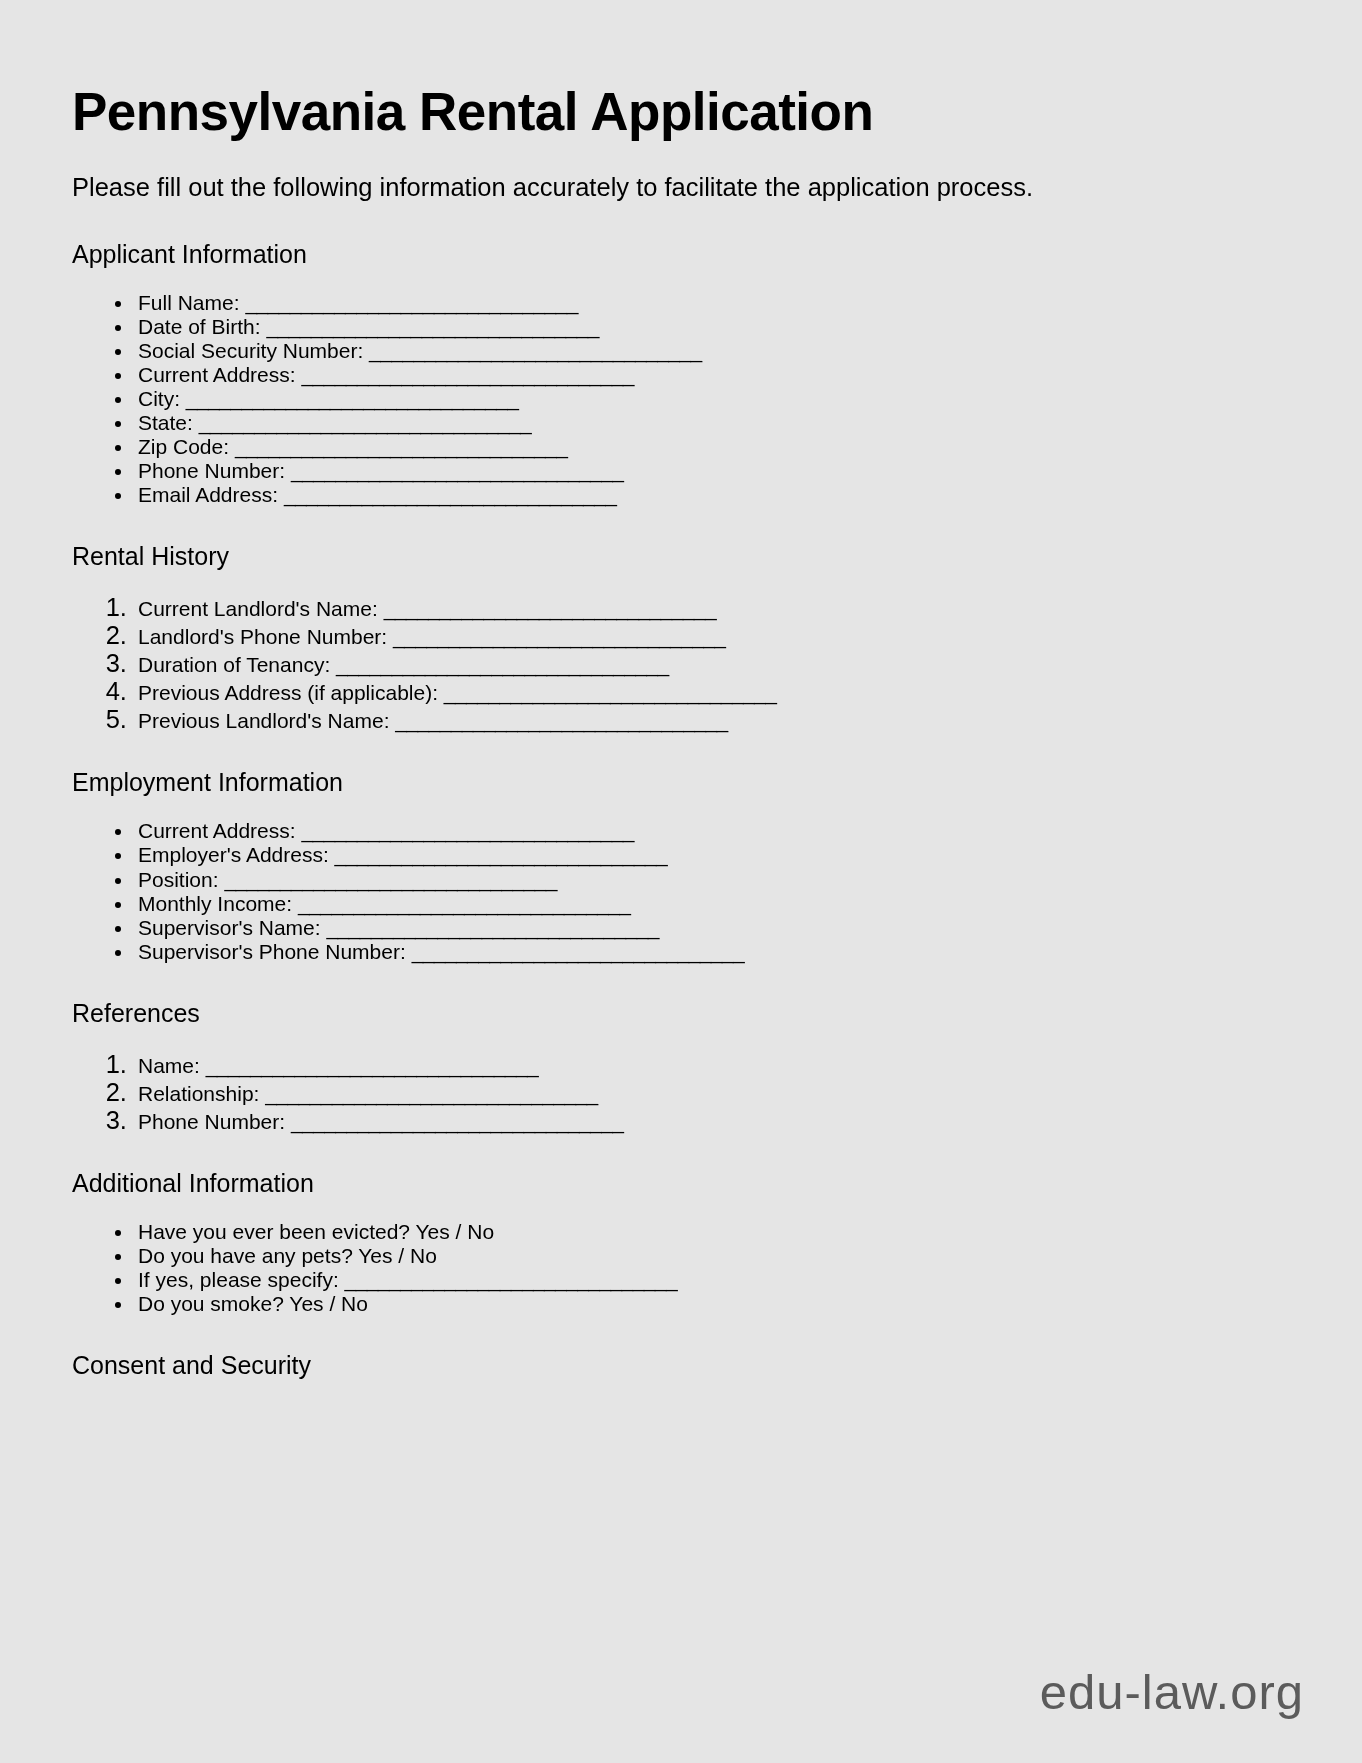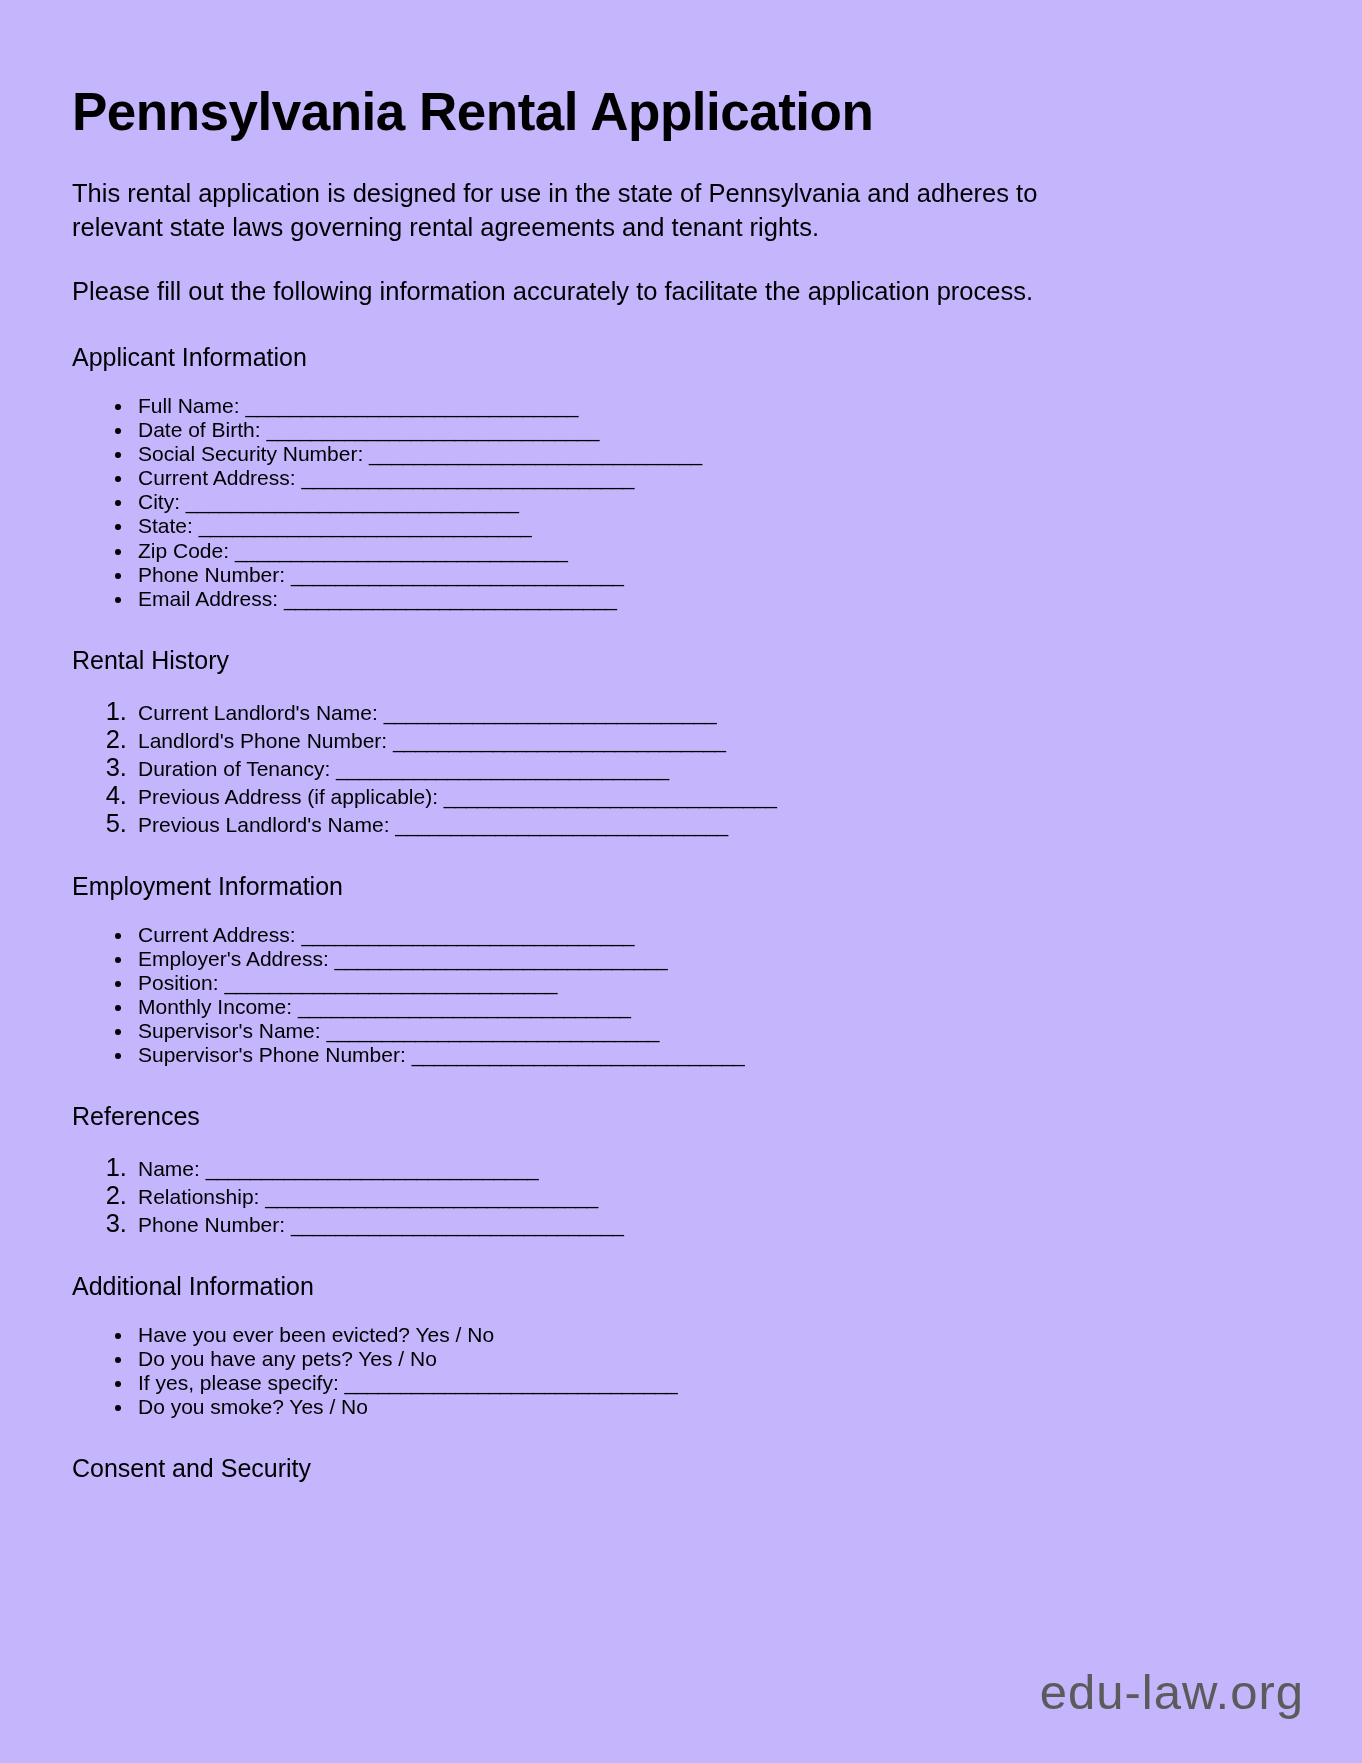--- a/index.html
+++ b/index.html
@@ -13,21 +13,21 @@
     position: relative;
     overflow: hidden;
     font-family: "Liberation Sans", sans-serif;
     color: #000000;
   }
   .page {
     position: absolute;
     left: 0; top: 0;
     width: 1362px;
     height: 1763px;
-    background: #c4b5fd;
+    background: #e5e5e5;
     box-sizing: border-box;
     padding: 72px 70px 0 72px;
   }
   h1.doc-title {
     font-size: 53px;
     font-weight: bold;
     letter-spacing: -0.5px;
     margin: 10px 0 0 0;
     line-height: 1.12;
     font-stretch: condensed;
@@ -78,21 +78,20 @@
     white-space: nowrap;
   }
 </style>
 </head>
 <body>
 
 <div class="page">
 
   <h1 class="doc-title">Pennsylvania Rental Application</h1>
 
-  <p class="intro">This rental application is designed for use in the state of Pennsylvania and adheres to relevant state laws governing rental agreements and tenant rights.</p>
   <p class="intro second">Please fill out the following information accurately to facilitate the application process.</p>
 
   <h2 class="section-heading">Applicant Information</h2>
   <ul class="field-list">
     <li><span>Full Name:</span> <span class="blank">______________________________</span></li>
     <li><span>Date of Birth:</span> <span class="blank">______________________________</span></li>
     <li><span>Social Security Number:</span> <span class="blank">______________________________</span></li>
     <li><span>Current Address:</span> <span class="blank">______________________________</span></li>
     <li><span>City:</span> <span class="blank">______________________________</span></li>
     <li><span>State:</span> <span class="blank">______________________________</span></li>

